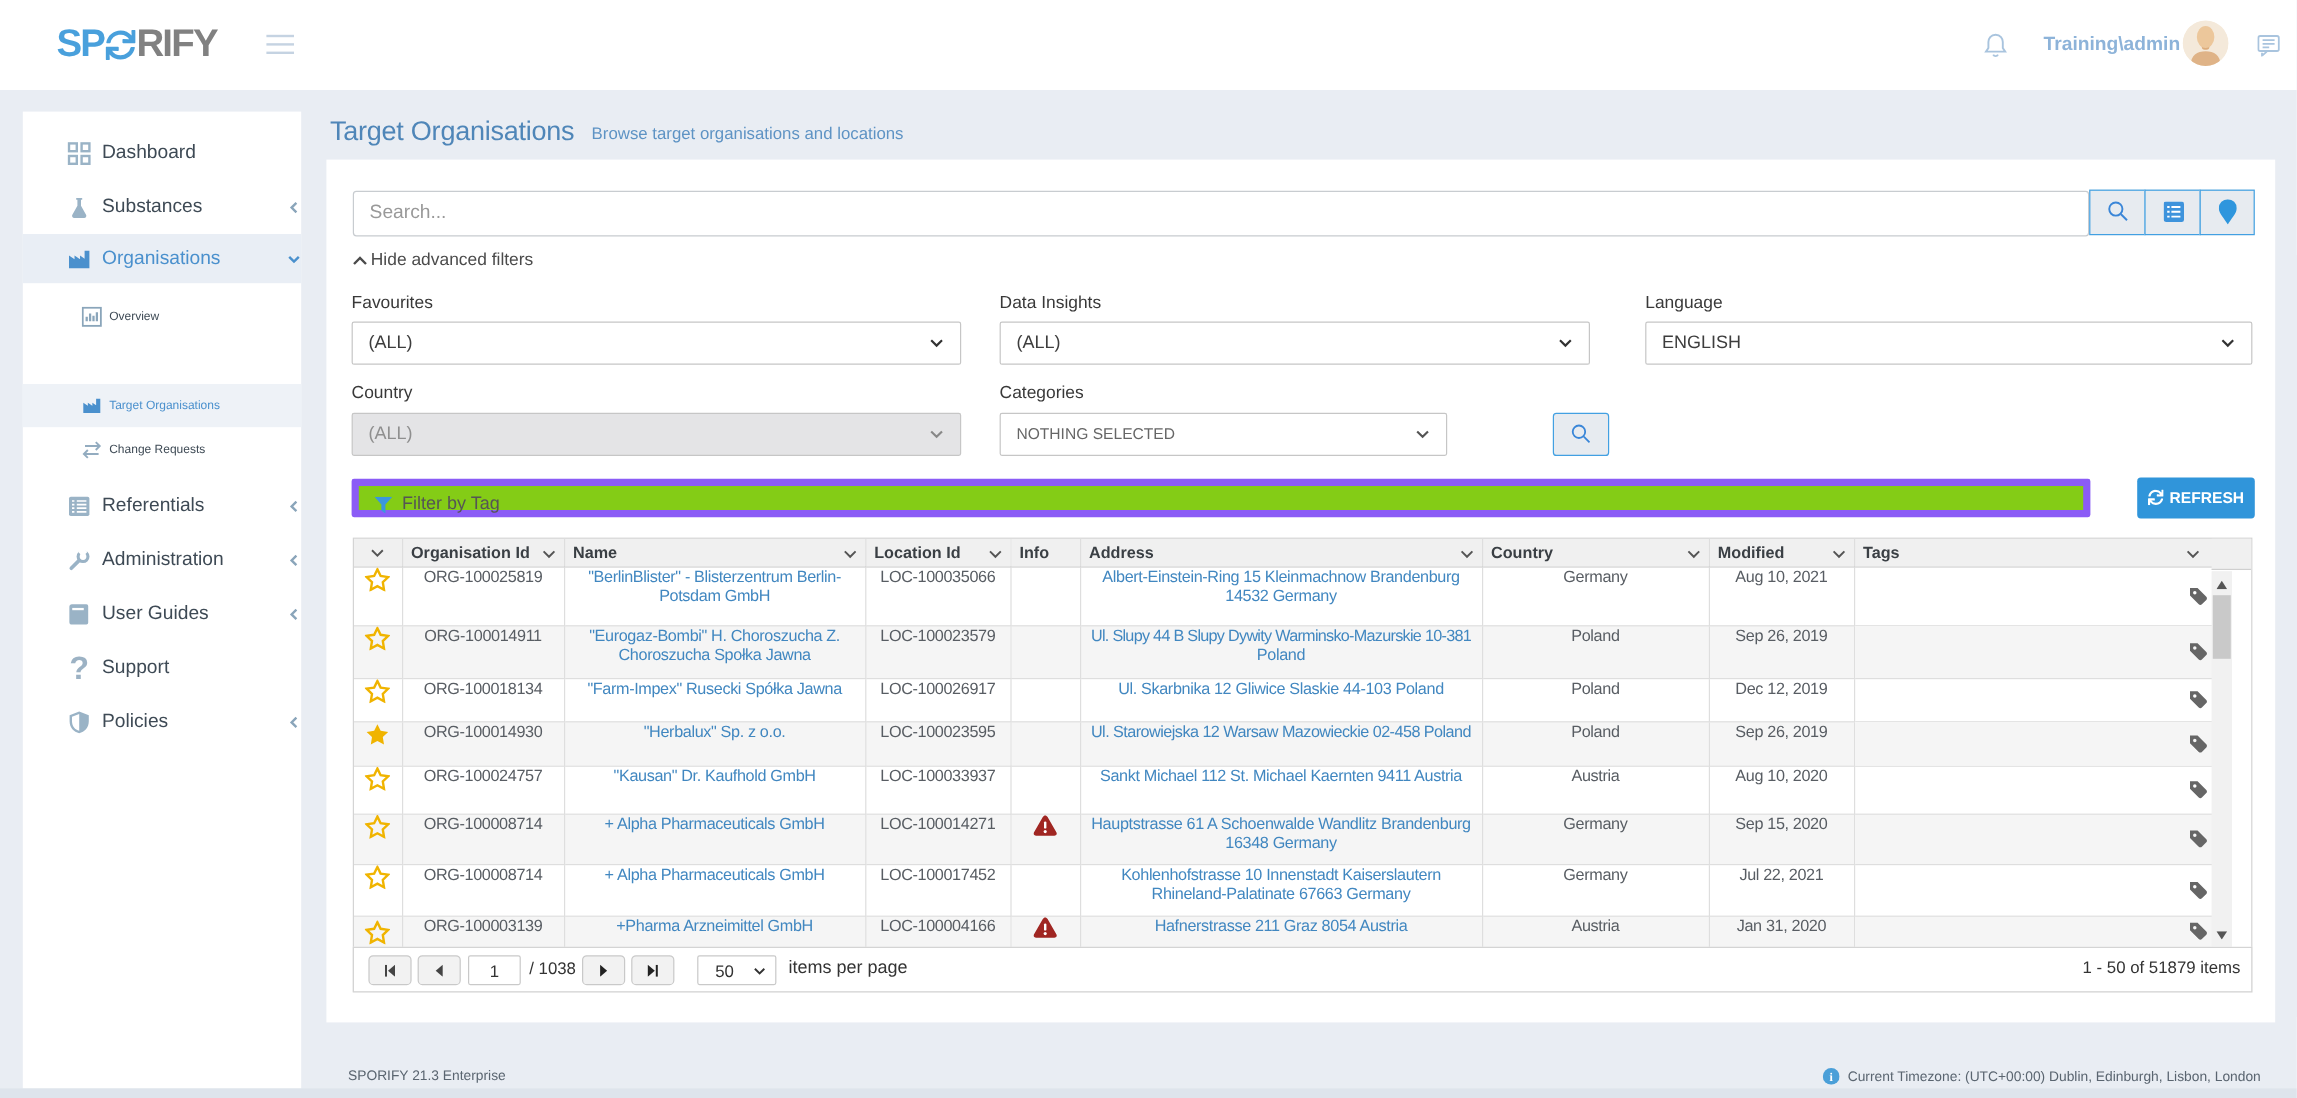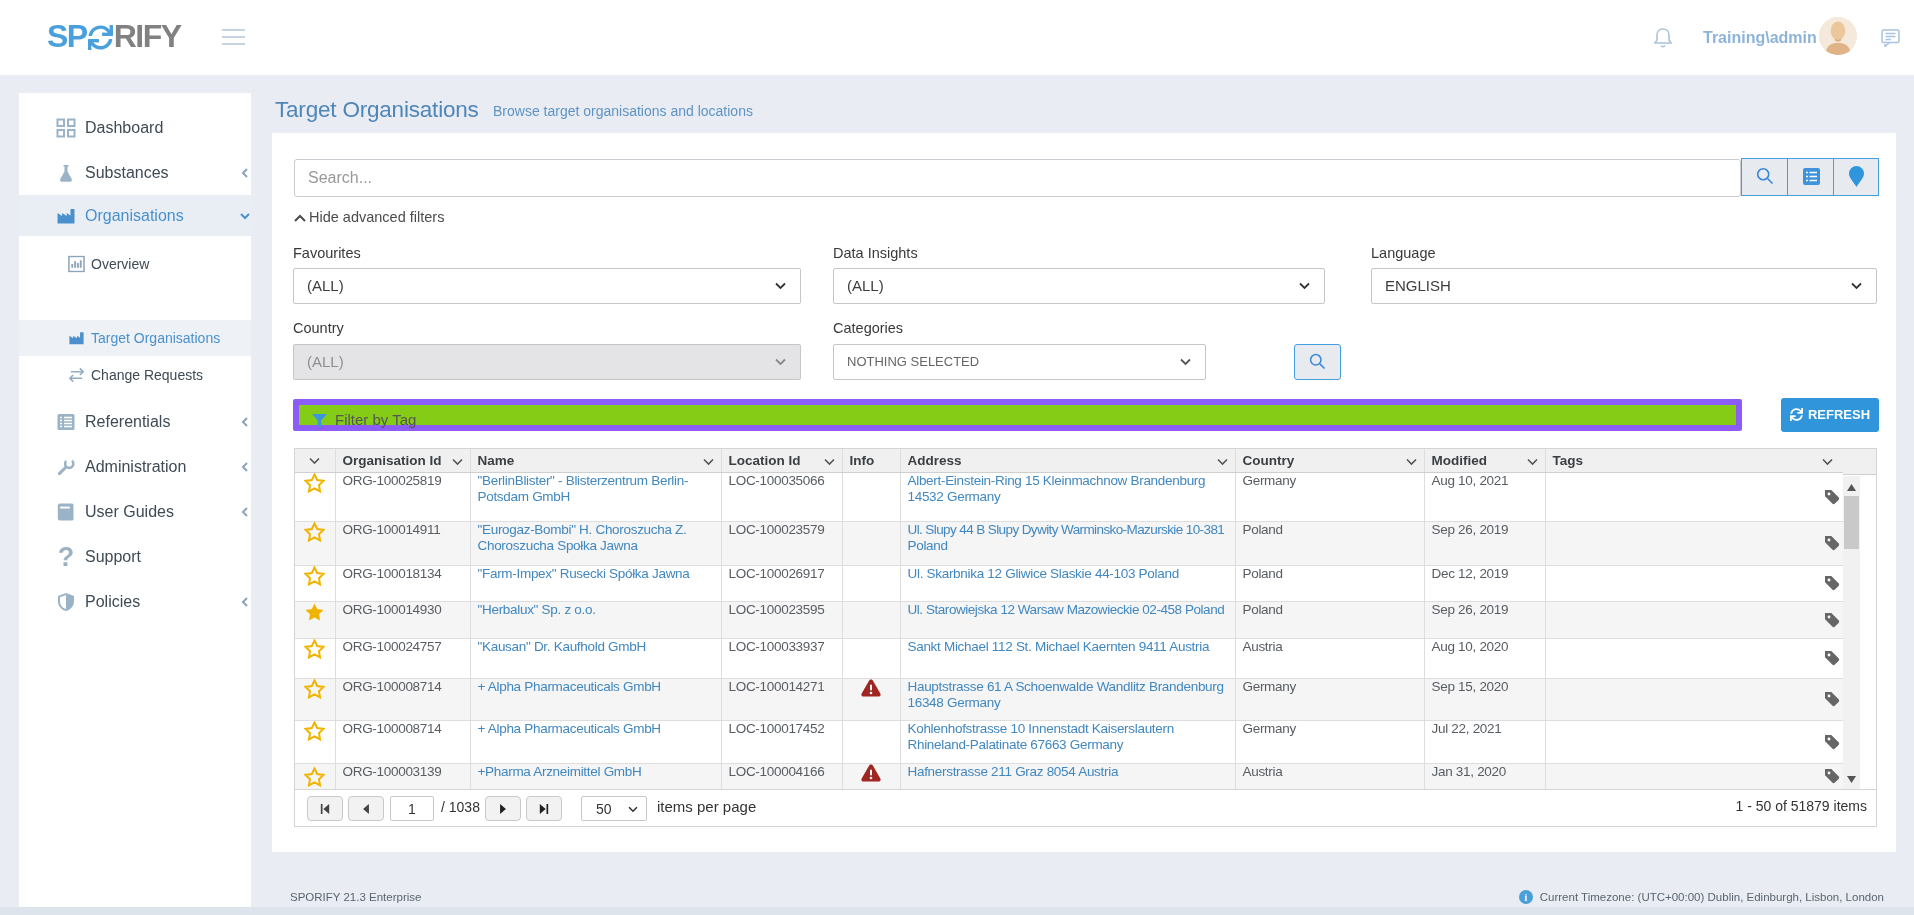--- a/index.html
+++ b/index.html
@@ -17,21 +17,21 @@
 .avatar { position:absolute; left:1819px; top:17px; width:38px; height:38px; border-radius:50%; background:#f7ecdd; overflow:hidden; }
 
 
 .sidebar { position:absolute; left:19px; top:93px; width:232px; height:814px; background:#fff; }
 .nav-item { position:absolute; left:0; width:232px; height:45px; }
 .nav-item .ic { position:absolute; left:37px; top:50%; transform:translateY(-50%); width:20px; height:20px; }
 .nav-item .txt { position:absolute; left:66px; top:50%; transform:translateY(-50%); font-size:16px; color:#3e4a55; }
 .nav-item .chev { position:absolute; left:221px; top:50%; transform:translateY(-50%); width:10px; height:10px; }
 .nav-sub { position:absolute; left:0; width:232px; height:36px; }
 .nav-sub .ic { position:absolute; left:49px; top:50%; transform:translateY(-50%); width:17px; height:17px; }
-.nav-sub .txt { position:absolute; left:72px; top:50%; transform:translateY(-50%); font-size:14px; color:#3e4a55; }
+.nav-sub .txt { position:absolute; left:72px; top:50%; transform:translateY(-50%); font-size:10px; color:#3e4a55; }
 .active-main { background:#e9eef5;text-align:right; }
 .active-sub { background:#eef2f7; }
 .blue-txt { color:#4a90cd !important; }
 
 
 .pg-title { position:absolute; left:275px; top:97px; font-size:22.5px; letter-spacing:-0.2px; color:#4f86b8; }
 .pg-sub { position:absolute; left:493px; top:103px; font-size:14px; color:#5e93c4; }
 
 
 .card { position:absolute; left:272px; top:133px; width:1624px; height:719px; background:#fff; }
@@ -51,21 +51,21 @@
 
 .grid { position:absolute; left:22px; top:315px; width:1583px; height:379px; border:1px solid #d4d4d4; background:#fff; }
 table.g { border-collapse:collapse; table-layout:fixed; width:1549px; }
 table.g td, table.g th { border-right:1px solid #dedede; border-bottom:1px solid #dedede; vertical-align:top; padding:0 7px; overflow:hidden; white-space:nowrap; font-size:13.5px; letter-spacing:-0.3px; }
 table.g th { background:#f0f0f0; font-size:13.5px; letter-spacing:0; color:#3a3f44; text-align:left; font-weight:bold; vertical-align:middle; border-bottom:1px solid #cfcfcf; }
 table.g td:last-child, table.g th:last-child { border-right:none; }
 .lnk { color:#4187c0; }
 .sq { letter-spacing:-0.6px; }
 .sq2 { letter-spacing:-0.45px; }
 .gray { color:#585d63; }
-td.c2l { white-space:normal; line-height:16.5px; padding-top:7px; }
+td.c2l { white-space:normal; line-height:16.5px; padding-top:7px;text-align:center; }
 tr.alt td { background:#f5f5f5; }
 .star { display:block; margin:0 auto; }
 
 td.cstar { vertical-align:middle; padding:0 4px; }
 td.ctag { position:relative; }
 .tagic { position:absolute; right:4px; top:50%; transform:translateY(-50%); }
 .badge { position:absolute; left:9px; top:46%; transform:translateY(-50%); background:#3097dc; color:#fff; font-size:12px; font-weight:bold; letter-spacing:0; border-radius:4px; padding:1px 6px 2px;margin-top:36px; }
 .vscroll { position:absolute; right:16px; top:27px; width:17px; height:313px; background:#f1f1f1; }
 .vthumb { position:absolute; left:1px; top:20px; width:15px; height:53px; background:#c9c9c9; }
 

